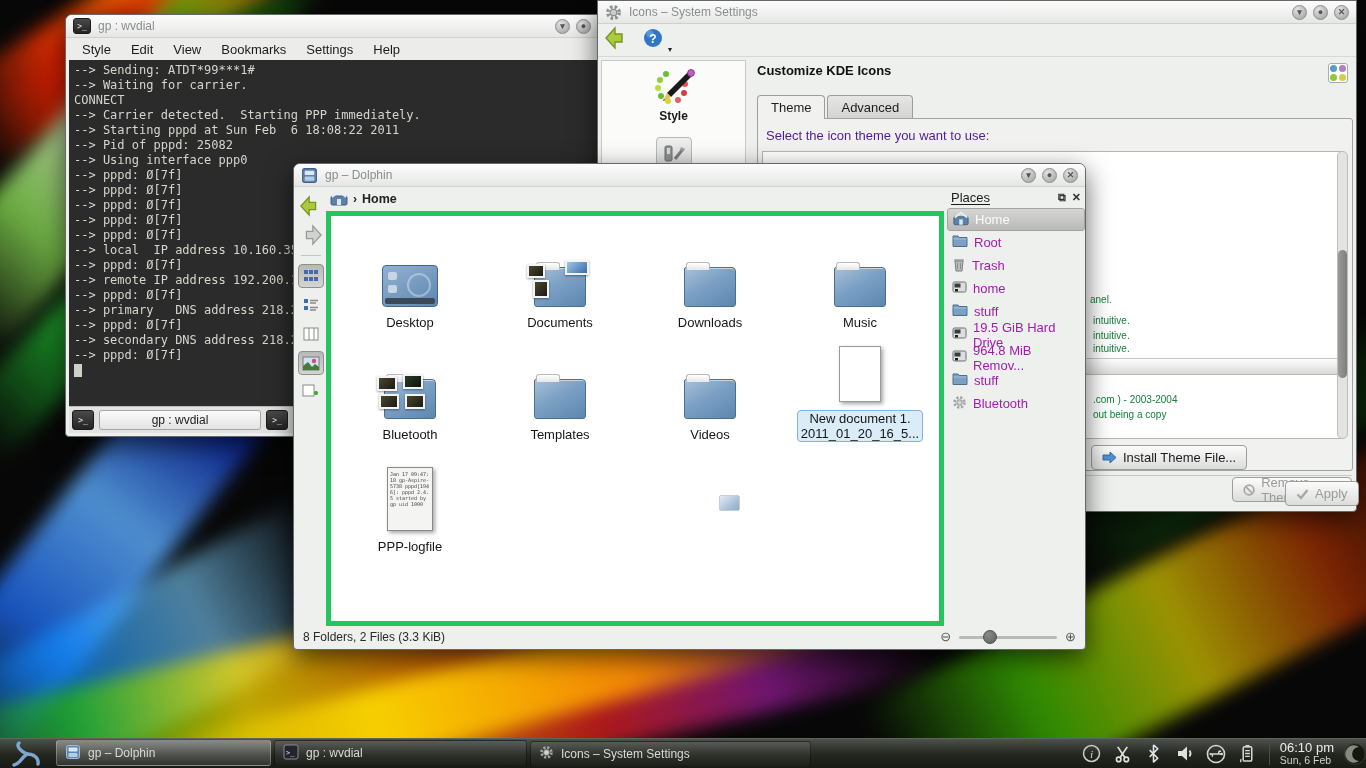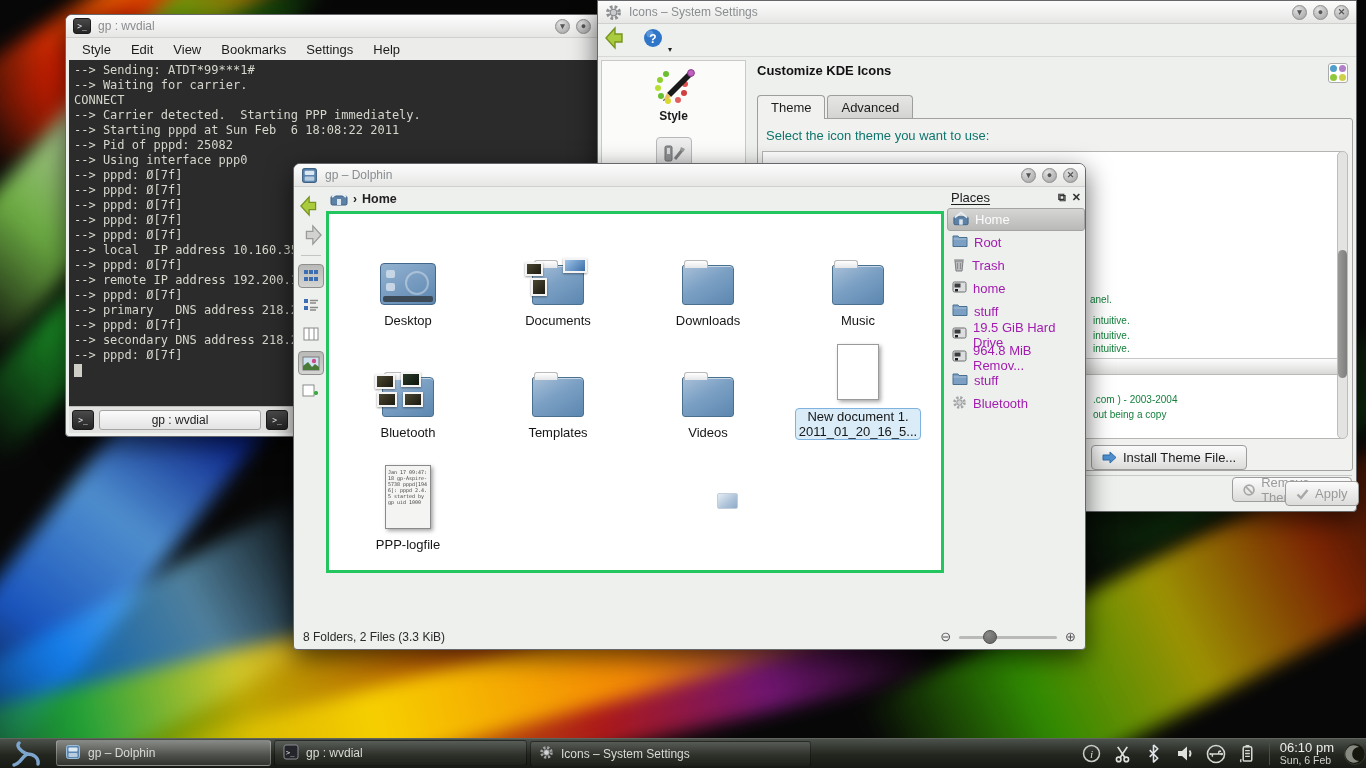--- a/index.html
+++ b/index.html
@@ -78,21 +78,21 @@
          border:1px solid #aaa; border-radius:3px; background:#fff; display:grid;
          grid-template-columns:8px 8px; gap:1px; padding:1px; }
   #overview-ico i { width:7px; height:7px; border-radius:50%; }
   #syss-tabs { position:absolute; left:159px; top:94px; display:flex; }
   .tab { font-size:13px; color:#1c1c1c; padding:4px 13px 5px;
          border:1px solid #9d9e9c; border-bottom:none; border-radius:4px 4px 0 0;
          background:linear-gradient(#e6e6e4,#d2d3d1); margin-right:2px; position:relative; }
   .tab.active { background:#f1f1ef; z-index:2; top:0; height:24px; }
   #syss-frame { position:absolute; left:159px; top:117px; width:596px; height:353px;
          border:1px solid #a2a3a1; background:#f1f1ef; border-radius:0 3px 3px 3px; }
-  #syss-instr { position:absolute; left:8px; top:9px; font-size:13px; color:#0f766e; }
+  #syss-instr { position:absolute; left:8px; top:9px; font-size:13px; color:#4c1d95; }
   #theme-list { position:absolute; left:4px; top:32px; width:580px; height:288px;
          background:#fff; border:1px solid #b5b6b4; }
   .frag { position:absolute; font-size:10px; color:#15803d; white-space:nowrap; }
   #list-sel { position:absolute; left:0; right:0; height:17px;
          background:linear-gradient(#fdfdfd,#d9dad8); border-top:1px solid #c6c7c5; border-bottom:1px solid #b9bab8; }
   #list-scroll { position:absolute; right:4px; top:32px; width:11px; height:288px;
          background:#e3e4e2; border:1px solid #bdbebc; border-radius:5px; }
   #list-thumb { position:absolute; left:0px; top:98px; width:9px; height:128px;
          background:linear-gradient(90deg,#9a9b99,#7e7f7d); border-radius:5px; }
   .ss-btn { position:absolute; height:25px; display:flex; align-items:center; gap:6px;
@@ -104,22 +104,22 @@
   
   #dolph { left:293px; top:163px; width:793px; height:487px; z-index:3; }
   #crumbbar { position:absolute; left:32px; top:23px; width:620px; height:24px;
          display:flex; align-items:center; gap:5px; padding-left:4px; font-size:12px; color:#222; }
   #crumbbar b { font-size:12.5px; }
   #vtools { position:absolute; left:2px; top:25px; width:30px; bottom:27px;
          display:flex; flex-direction:column; align-items:center; gap:5px; padding-top:5px; }
   .vtb { width:26px; height:24px; display:flex; align-items:center; justify-content:center; border-radius:4px; }
   .vtb.pressed { background:linear-gradient(#b9bab8,#d4d5d3); border:1px solid #8f908e; }
   .vsep { width:20px; height:1px; background:#c4c5c3; margin:3px 0; }
-  #dview { position:absolute; left:32px; top:47px; width:618px; height:362px;
-         background:#fff; border:3px solid #22c55e; }
+  #dview { position:absolute; left:32px; top:47px; width:618px; height:415px;
+         background:#fff; border:5px solid #22c55e; }
   #dgrid { position:absolute; left:4px; top:6px; display:grid;
          grid-template-columns:repeat(4,150px); grid-auto-rows:112px; }
   .dcell { display:flex; flex-direction:column; align-items:center; justify-content:flex-end; padding-bottom:4px; }
   .dlabel { font-size:13px; color:#161616; text-align:center; line-height:15px; margin-top:8px; }
   .dlabel.sel { background:#d9ecf8; border:1px solid #7fb2de; border-radius:4px; padding:0 3px; }
   .fold { position:relative; width:52px; height:40px; border-radius:2px 4px 3px 3px;
          background:linear-gradient(150deg,#a9c0d8 0%,#7ba0c4 45%,#5d87b0 100%);
          border:1px solid #49708f; box-shadow:inset 0 1px 0 #c8d8e8; margin-top:6px; }
   .fold::before { content:""; position:absolute; top:-6px; left:1px; width:22px; height:7px;
          background:linear-gradient(#ffffff,#e4e6e8); border:1px solid #b7b9bb; border-bottom:none;

